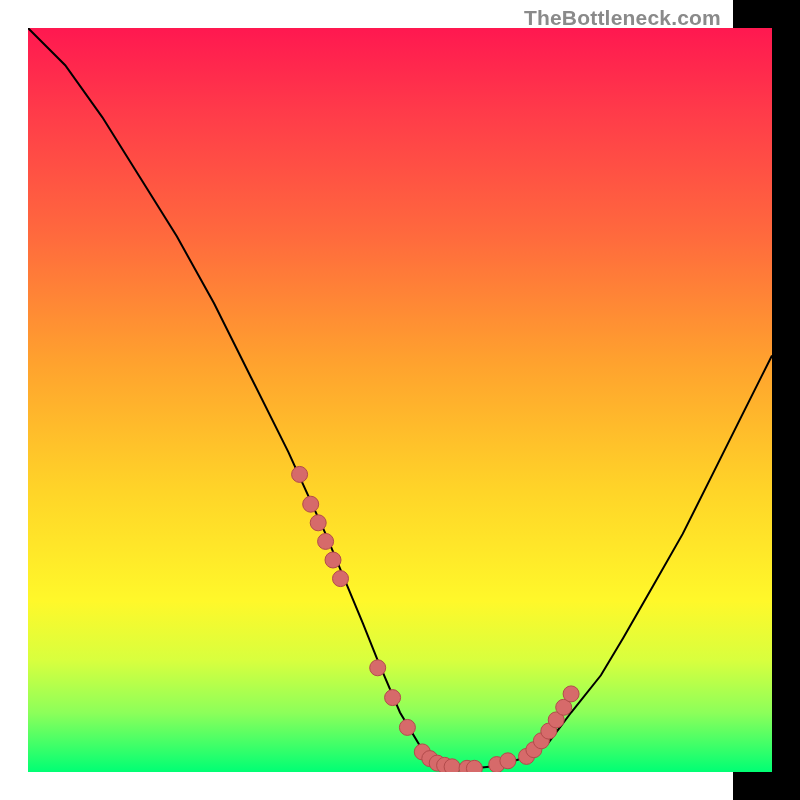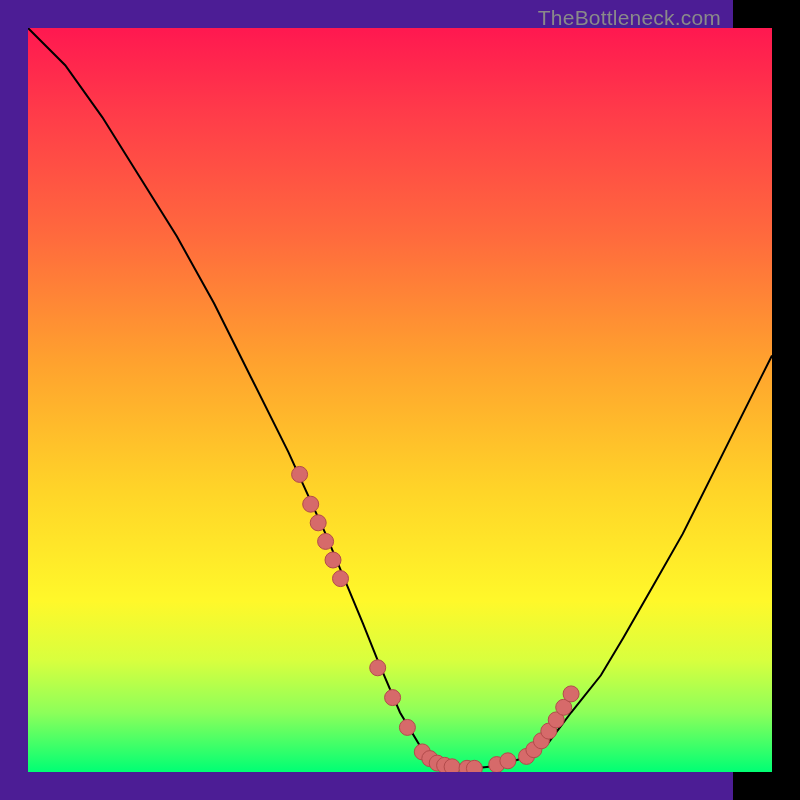--- a/index.html
+++ b/index.html
@@ -10,21 +10,22 @@
     background: #000;
     overflow: hidden;
     font-family: Arial, Helvetica, sans-serif;
   }
   .frame {
     position: absolute;
     top: 0;
     left: 0;
     width: 733px;
     height: 800px;
-    background: #4c1d95;
+    background: #ffffff;
+    font-weight: bold;
   }
   .plot {
     position: absolute;
     top: 28px;
     left: 28px;
     width: 744px;
     height: 744px;
     background: linear-gradient(
       to bottom,
       #ff1850 0%,

